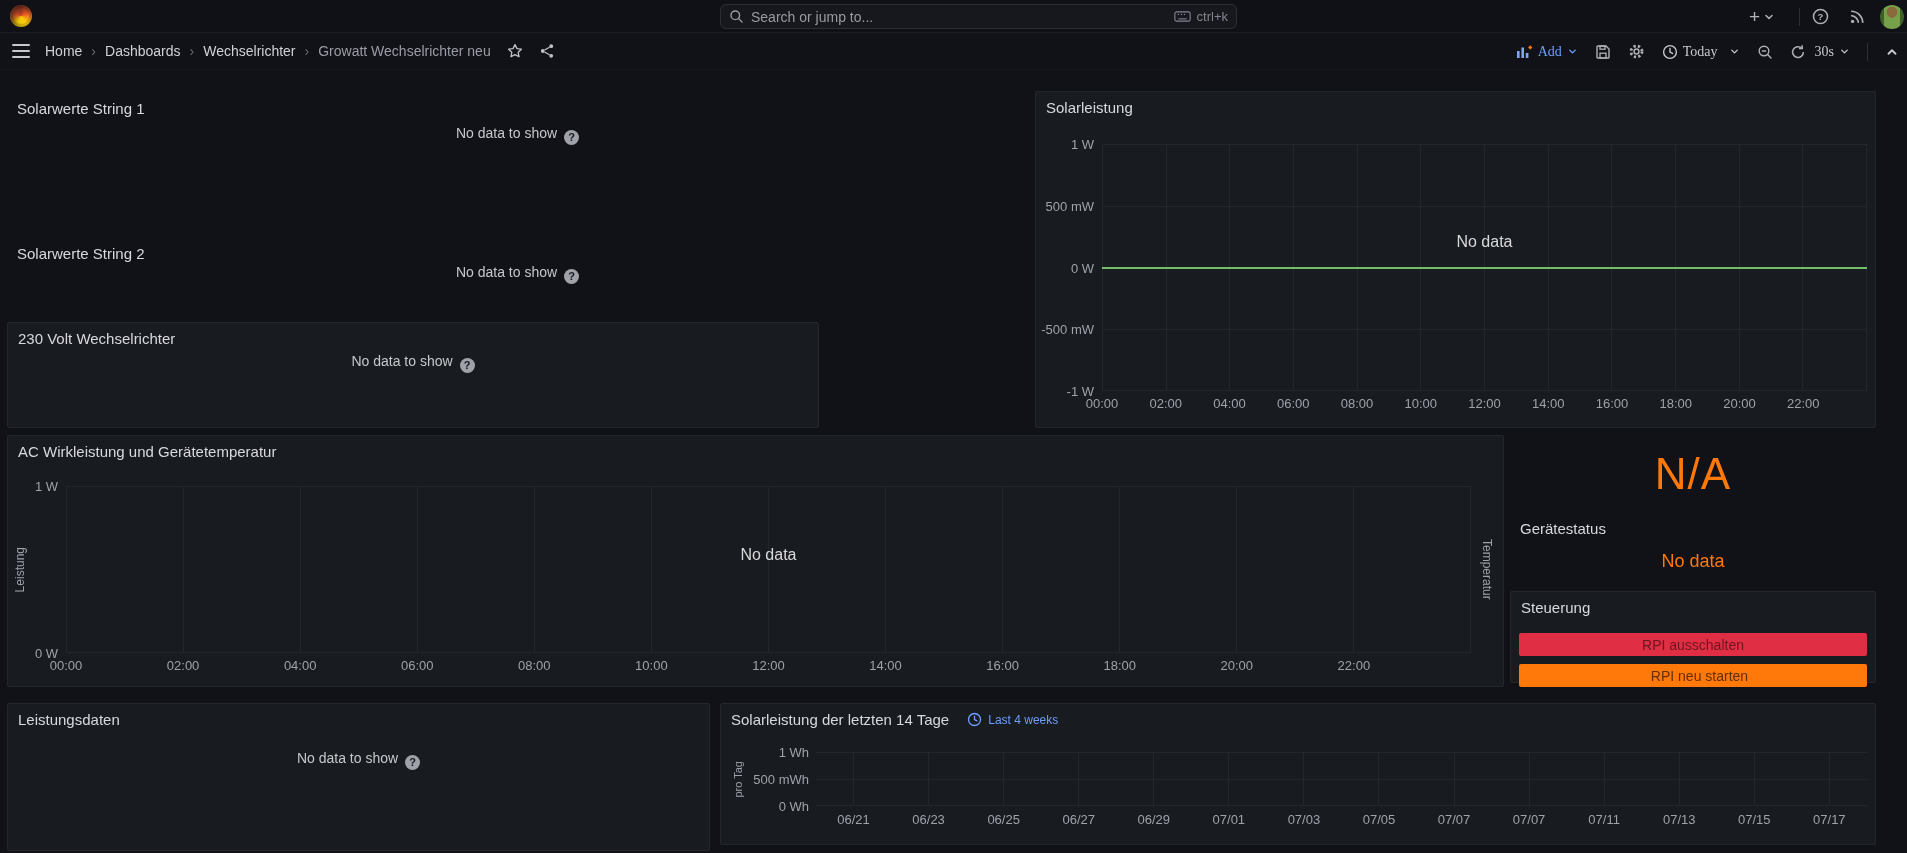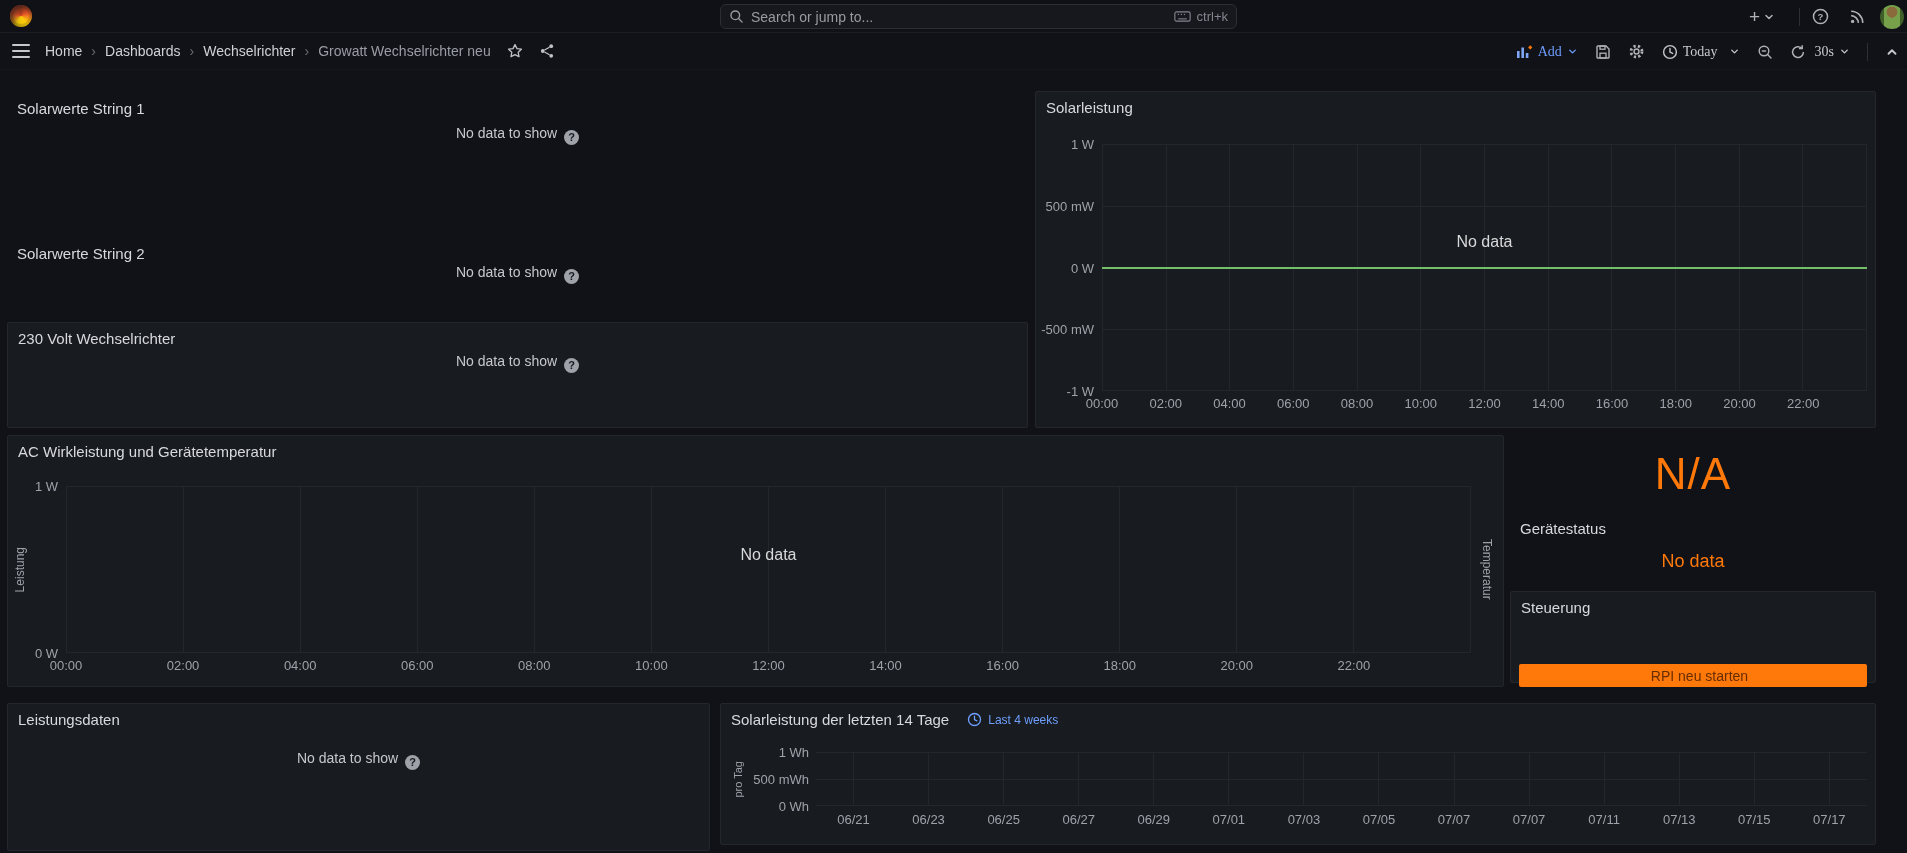--- a/index.html
+++ b/index.html
@@ -279,21 +279,21 @@
     </div>
   </section>
 
   <section class="panel flat" style="left:7px;top:144px;width:1021px;height:100px;margin-top:24px;">
     <div class="ptitle">Solarwerte String 2</div>
     <div class="nodata-row" style="top:26px;">
       <span>No data to show</span><span class="helpdot">?</span>
     </div>
   </section>
 
-  <section class="panel" style="left:7px;top:252px;width:1021px;height:106px;">
+  <section class="panel" style="left:7px;top:252px;width:812px;height:106px;">
     <div class="ptitle">230 Volt Wechselrichter</div>
     <div class="nodata-row" style="top:30px;">
       <span>No data to show</span><span class="helpdot">?</span>
     </div>
   </section>
 
   <section class="panel" style="left:1035px;top:21px;width:841px;height:337px;">
     <div class="ptitle">Solarleistung</div>
     <div class="yticks" style="left:0;width:58px;top:52px;height:247px;">
         <div class="ytick">
@@ -410,20 +410,21 @@
     <div class="stat-na">N/A</div>
   </section>
 
   <section class="panel flat" style="left:1510px;top:443px;width:366px;height:72px;">
     <div class="ptitle">Gerätestatus</div>
     <div class="orange-nodata" style="top:38px;">No data</div>
   </section>
 
   <section class="panel" style="left:1510px;top:521px;width:366px;height:92px;">
     <div class="ptitle">Steuerung</div>
+    <button class="rpi-btn red" style="top:41px;">RPI ausschalten</button>
     <button class="rpi-btn orange" style="top:72px;padding-left:13px;">RPI neu starten</button>
   </section>
 
   <section class="panel" style="left:7px;top:633px;width:703px;height:148px;">
     <div class="ptitle">Leistungsdaten</div>
     <div class="nodata-row" style="top:46px;">
       <span>No data to show</span><span class="helpdot">?</span>
     </div>
   </section>
 

